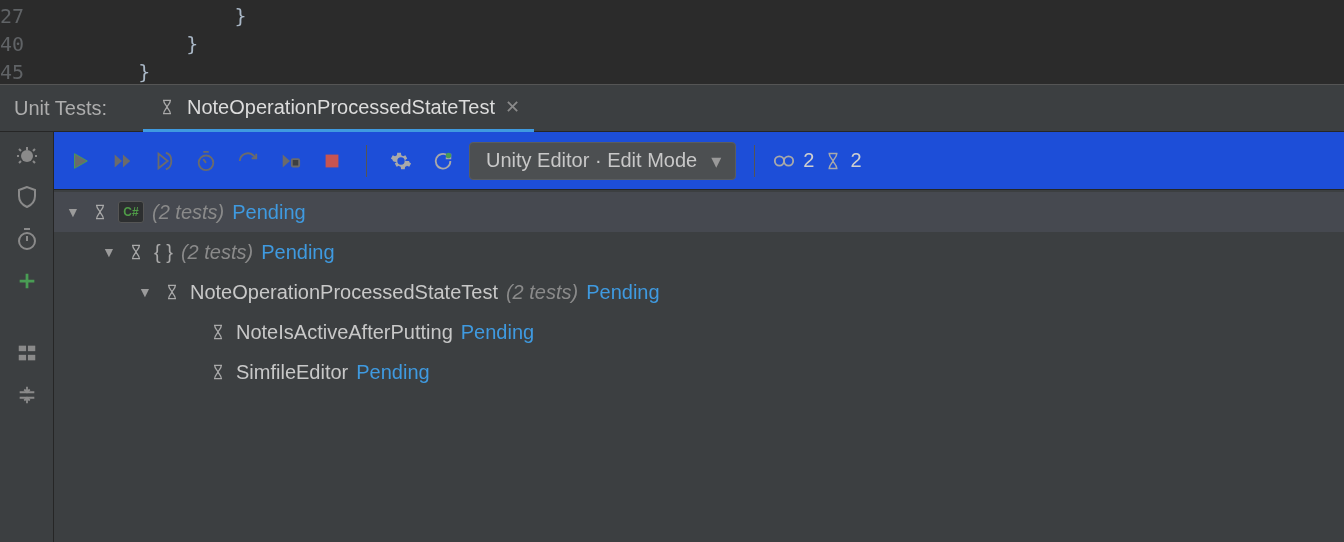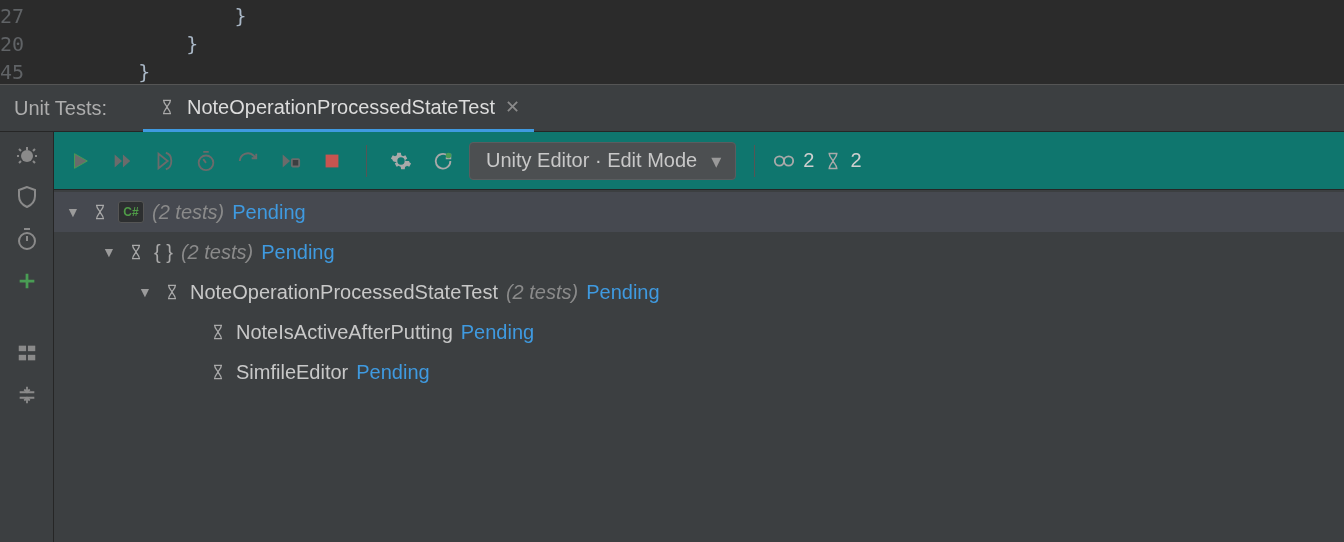--- a/index.html
+++ b/index.html
@@ -73,21 +73,21 @@
   }
   .tab .close {
     color: #8a8a8a;
     font-size: 18px;
   }
 
   
   .panel {
     display: flex;
     height: calc(542px - 84px - 48px);
-    background: #0f766e;
+    background: #1d4ed8;
   }
 
   
   .rail {
     width: 54px;
     background: #3c3f41;
     border-right: 1px solid #262626;
     display: flex;
     flex-direction: column;
     align-items: center;
@@ -161,21 +161,21 @@
     color:#4f9b47; font-size:12px; font-weight:700;
   }
   .ns { display:flex; align-items:center; gap:2px; color:#a9a9a9; }
 </style>
 </head>
 <body>
 
 <div class="editor">
   <div class="gutter">
     <div>27</div>
-    <div>20</div>
+    <div>40</div>
     <div>45</div>
   </div>
   <div class="code"><span>            }</span>
 <span>        }</span>
 <span>    }</span></div>
 </div>
 
 <div class="tabstrip">
   <div class="tab-label">Unit Tests:</div>
   <div class="tab active">

